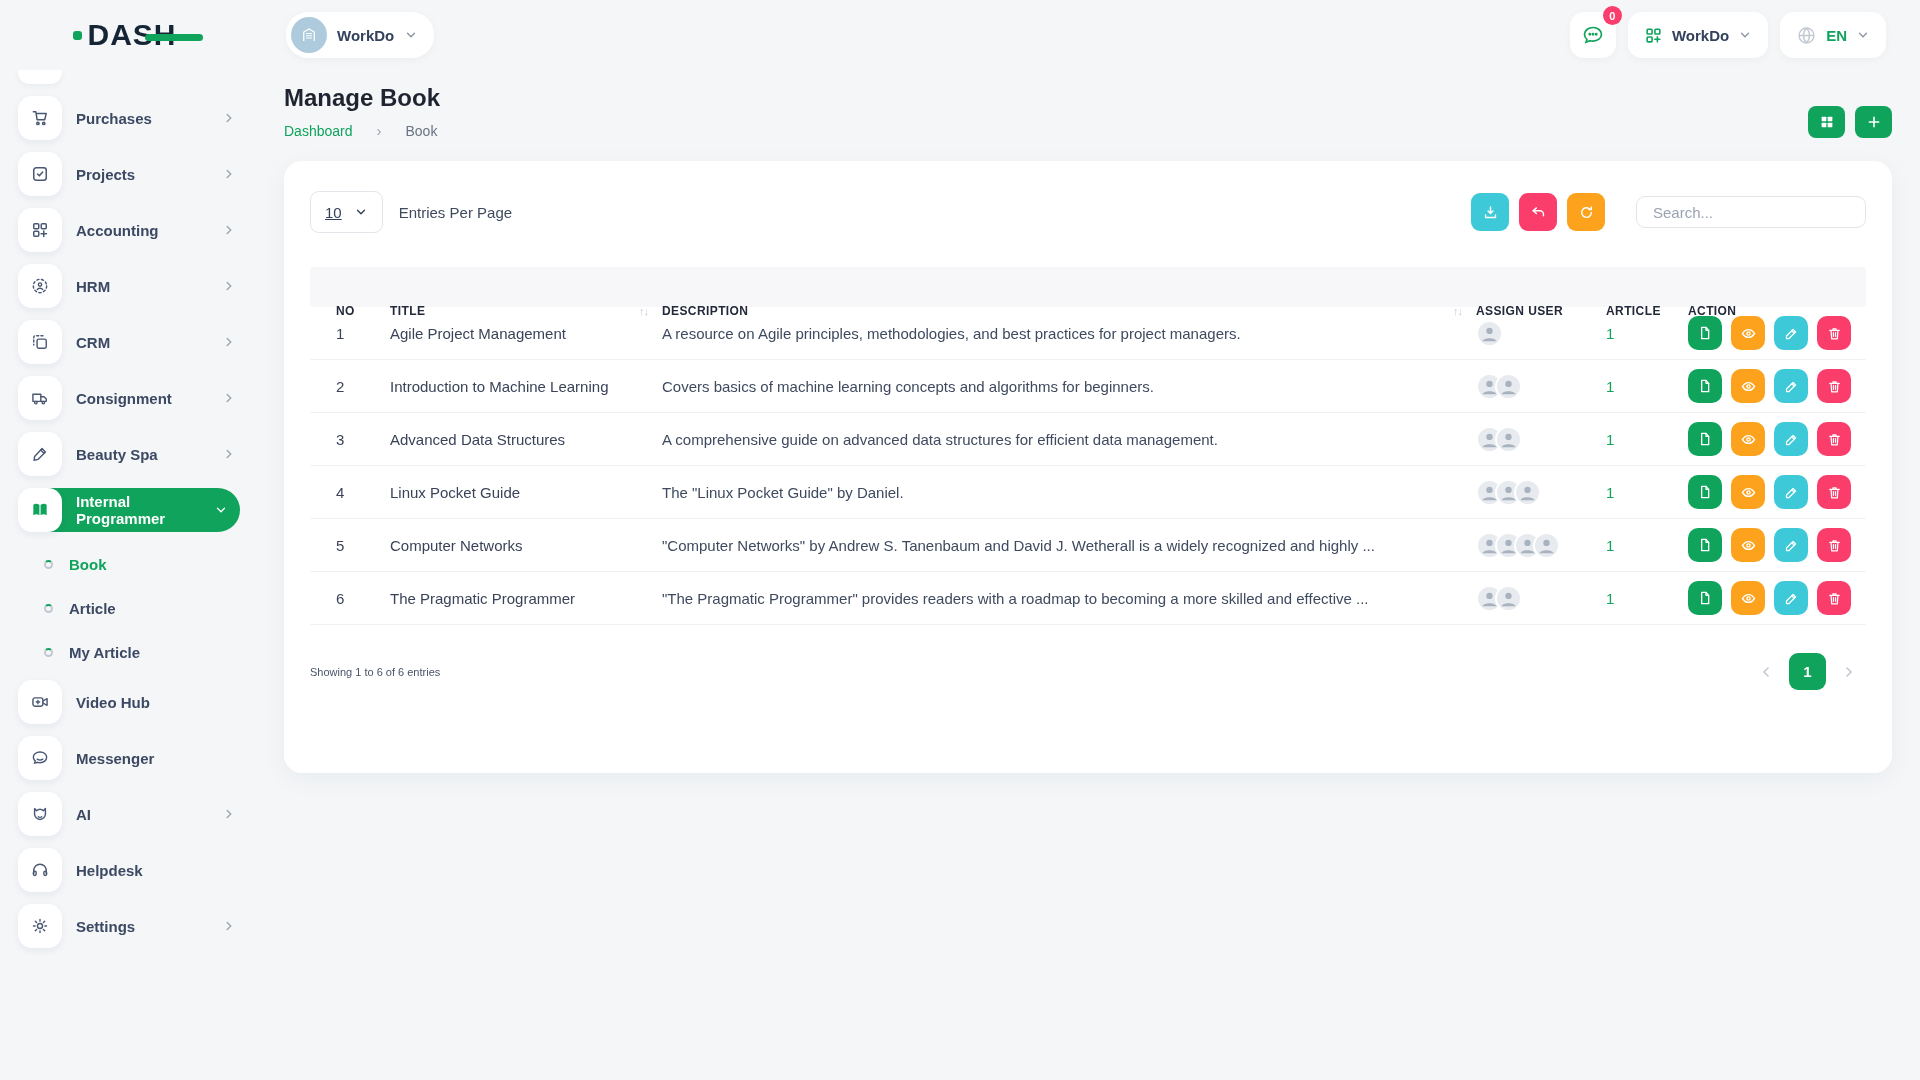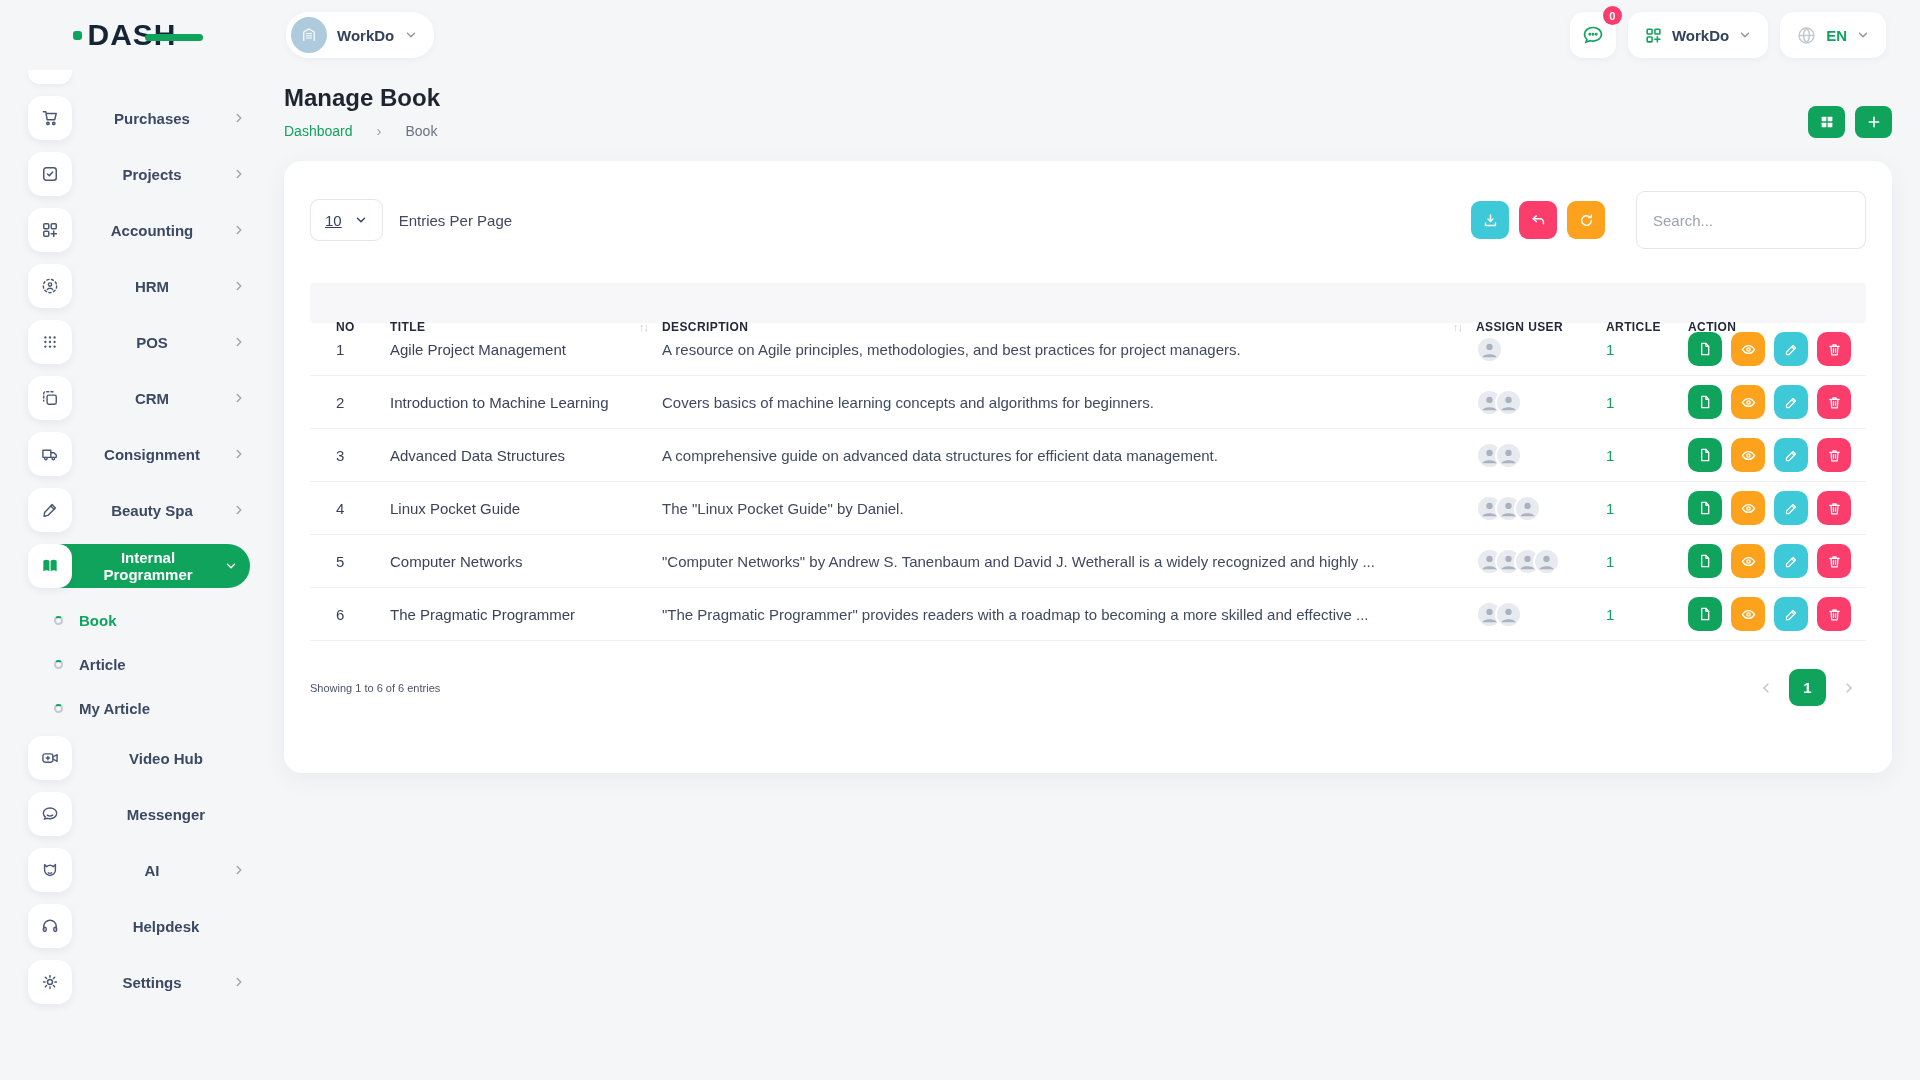--- a/index.html
+++ b/index.html
@@ -27,21 +27,21 @@
   .icon-btn { position:relative; width:46px; height:46px; background:#fff; border-radius:14px;
     display:flex; align-items:center; justify-content:center; color:#10a35c; box-shadow:0 2px 8px rgba(20,40,60,.04); }
   .badge { position:absolute; top:-6px; right:-6px; min-width:19px; height:19px; border-radius:10px;
     background:#fb3d6c; color:#fff; font-size:11px; font-weight:700; display:flex; align-items:center; justify-content:center; padding:0 5px; }
   .pill { display:flex; align-items:center; gap:9px; background:#fff; height:46px; border-radius:14px;
     padding:0 16px; font-size:15px; font-weight:600; color:#33415c; box-shadow:0 2px 8px rgba(20,40,60,.04); }
   .pill .chev-s { color:#8a93a3; }
   .en-txt { color:#10a35c; font-weight:700; }
 
   
-  .sidebar { position:absolute; top:70px; left:10px; bottom:0; width:250px; padding:0 0 0 18px; overflow:hidden;text-align:center; }
+  .sidebar { position:absolute; top:70px; left:0; bottom:0; width:250px; padding:0 0 0 18px; overflow:hidden; }
   .cut-tile { width:44px; height:14px; background:#fff; border-radius:0 0 12px 12px; margin-bottom:12px; box-shadow:0 2px 6px rgba(20,40,60,.05); }
   .sitem { display:flex; align-items:center; height:44px; margin-bottom:12px; gap:14px; color:#3c4963; padding-right:14px; }
   .tile { width:44px; height:44px; flex:0 0 44px; background:#fff; border-radius:14px; display:flex; align-items:center;
     justify-content:center; color:#4a5874; box-shadow:0 3px 8px rgba(25,40,60,.06); }
   .slbl { font-size:15px; font-weight:600; flex:1; }
   .chev { color:#9aa3b0; }
   .sitem.active { background:#10a35c; border-radius:28px; margin-left:-0px; width:222px; padding-right:12px; }
   .sitem.active .slbl { color:#fff; font-weight:700; }
   .sitem.active .tile { color:#10a35c; }
   .sitem.active .chev { color:#fff; }
@@ -61,21 +61,21 @@
   .sqbtn { width:37px; height:32px; border-radius:8px; background:#10a35c; color:#fff; display:flex; align-items:center; justify-content:center; }
 
   .card { margin-top:22px; background:#fff; border-radius:18px; min-height:612px; padding:30px 26px; box-shadow:0 6px 24px rgba(20,40,60,.05); }
   .toolbar { display:flex; align-items:center; margin-bottom:34px; }
   .select { display:flex; align-items:center; gap:12px; border:1px solid #e2e6ea; border-radius:9px; height:42px; padding:0 14px; font-size:15px; color:#33415c; background:#fff;text-decoration:underline; }
   .select .chev-s { color:#33415c; }
   .tb-label { margin-left:16px; font-size:15px; color:#3f4a5f; }
   .tb-right { margin-left:auto; display:flex; align-items:center; gap:10px; }
   .tbtn { width:38px; height:38px; border-radius:9px; color:#fff; display:flex; align-items:center; justify-content:center; }
   .tbtn.cyan { background:#3dc9d7; } .tbtn.pink { background:#fb3d6c; } .tbtn.orange { background:#fca21c; }
-  .search { margin-left:21px; width:230px; height:58px; border:1px solid #e2e6ea; border-radius:9px; padding:0 16px; font-size:15px; color:#33415c; outline:none; }
+  .search { margin-left:21px; width:230px; height:32px; border:1px solid #e2e6ea; border-radius:9px; padding:0 16px; font-size:15px; color:#33415c; outline:none; }
   .search::placeholder { color:#9aa3b0; }
 
   .tgrid { display:grid; grid-template-columns:80px 272px 1fr 130px 82px 178px; align-items:center; }
   .thead { background:#f7f7fa; border-radius:4px; height:40px; }
   .th { font-size:12px; font-weight:700; letter-spacing:.4px; color:#23293a; text-transform:uppercase; display:flex; align-items:center;margin-top:37px; }
   .th:first-child, .td:first-child { padding-left:26px; }
   .sort { margin-left:auto; margin-right:14px; color:#c6cbd6; font-size:11px; letter-spacing:-1px; }
   .trow { height:53px; border-bottom:1px solid #f0f1f5; }
   .td { font-size:15px; color:#3a4358; display:flex; align-items:center; }
   .c-desc { color:#3f4a5f; }
@@ -202,39 +202,20 @@
           <circle cx="12" cy="10.2" r="2"></circle>
           <path d="M8.8 16.2c.9-2 5.5-2 6.4 0"></path>
         </svg>
       </span>
     <span class="slbl">HRM</span>
     <svg class="chev" width="14" height="14" viewBox="0 0 24 24" fill="none" stroke="currentColor" stroke-width="2.2" stroke-linecap="round">
         <path d="M9 6l6 6-6 6"></path>
       </svg>
   </a>
 
-  <a class="sitem">
-    <span class="tile">
-        <svg width="20" height="20" viewBox="0 0 24 24" fill="currentColor">
-          <circle cx="6.5" cy="6.5" r="1.4"></circle>
-          <circle cx="12" cy="6.5" r="1.4"></circle>
-          <circle cx="17.5" cy="6.5" r="1.4"></circle>
-          <circle cx="6.5" cy="12" r="1.4"></circle>
-          <circle cx="12" cy="12" r="1.4"></circle>
-          <circle cx="17.5" cy="12" r="1.4"></circle>
-          <circle cx="6.5" cy="17.5" r="1.4"></circle>
-          <circle cx="12" cy="17.5" r="1.4"></circle>
-          <circle cx="17.5" cy="17.5" r="1.4"></circle>
-        </svg>
-      </span>
-    <span class="slbl">POS</span>
-    <svg class="chev" width="14" height="14" viewBox="0 0 24 24" fill="none" stroke="currentColor" stroke-width="2.2" stroke-linecap="round">
-        <path d="M9 6l6 6-6 6"></path>
-      </svg>
-  </a>
 
   <a class="sitem">
     <span class="tile">
         <svg width="20" height="20" viewBox="0 0 24 24" fill="none" stroke="currentColor" stroke-width="1.7" stroke-linecap="round">
           <rect x="8.5" y="8.5" width="11" height="11" rx="2"></rect>
           <path d="M15.5 4.5h-9a2 2 0 0 0-2 2v9" stroke-dasharray="2.4 2.6"></path>
         </svg>
       </span>
     <span class="slbl">CRM</span>
     <svg class="chev" width="14" height="14" viewBox="0 0 24 24" fill="none" stroke="currentColor" stroke-width="2.2" stroke-linecap="round">

